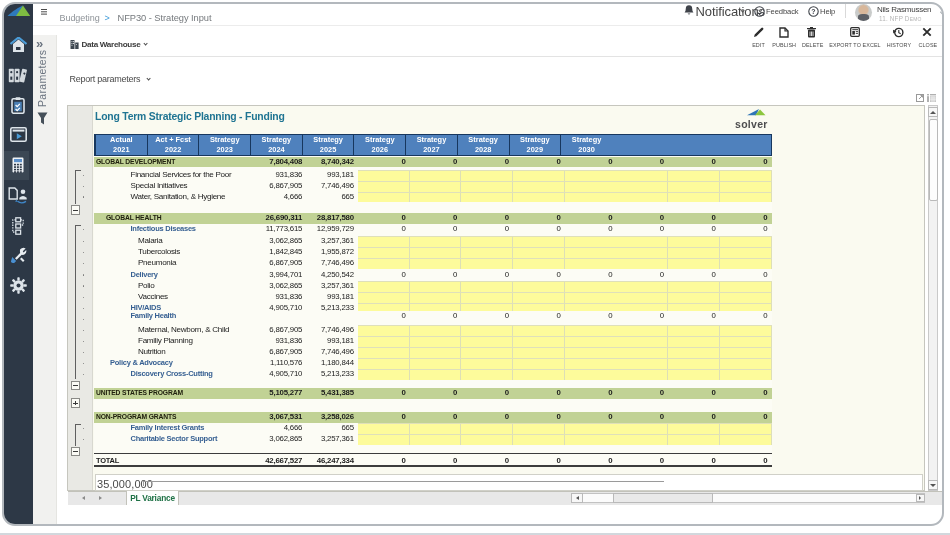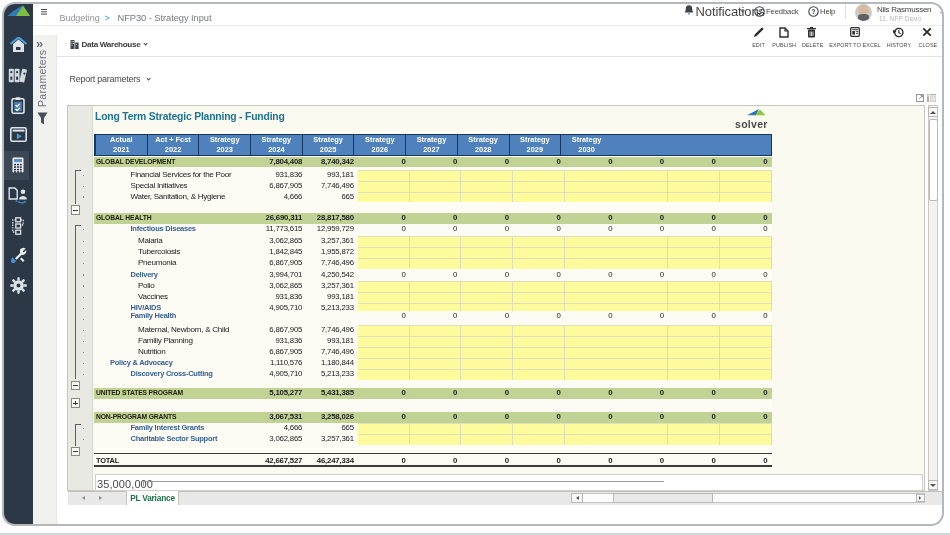--- a/index.html
+++ b/index.html
@@ -432,21 +432,21 @@
         <div class="nc"></div>
         <div class="nc"></div>
         <div class="nc"></div>
         <div class="nc"></div>
         <div class="nc"></div>
         <div class="nc"></div>
         <div class="nc"></div>
       </div>
       <div class="yel" style="left:290.4px;top:85.80000000000001px;width:413.6px;height:10.599999999999994px"></div>
 <div class="row rg" style="top:107.4px;height:10.199999999999989px">
-        <div class="lc" style="padding-left:2px"><span class="gt">GLOBAL HEALTH</span></div>
+        <div class="lc" style="padding-left:12px"><span class="gt">GLOBAL HEALTH</span></div>
         <div class="nc">26,690,311</div>
         <div class="nc">28,817,580</div>
         <div class="nc">0</div>
         <div class="nc">0</div>
         <div class="nc">0</div>
         <div class="nc">0</div>
         <div class="nc">0</div>
         <div class="nc">0</div>
         <div class="nc">0</div>
         <div class="nc">0</div>

